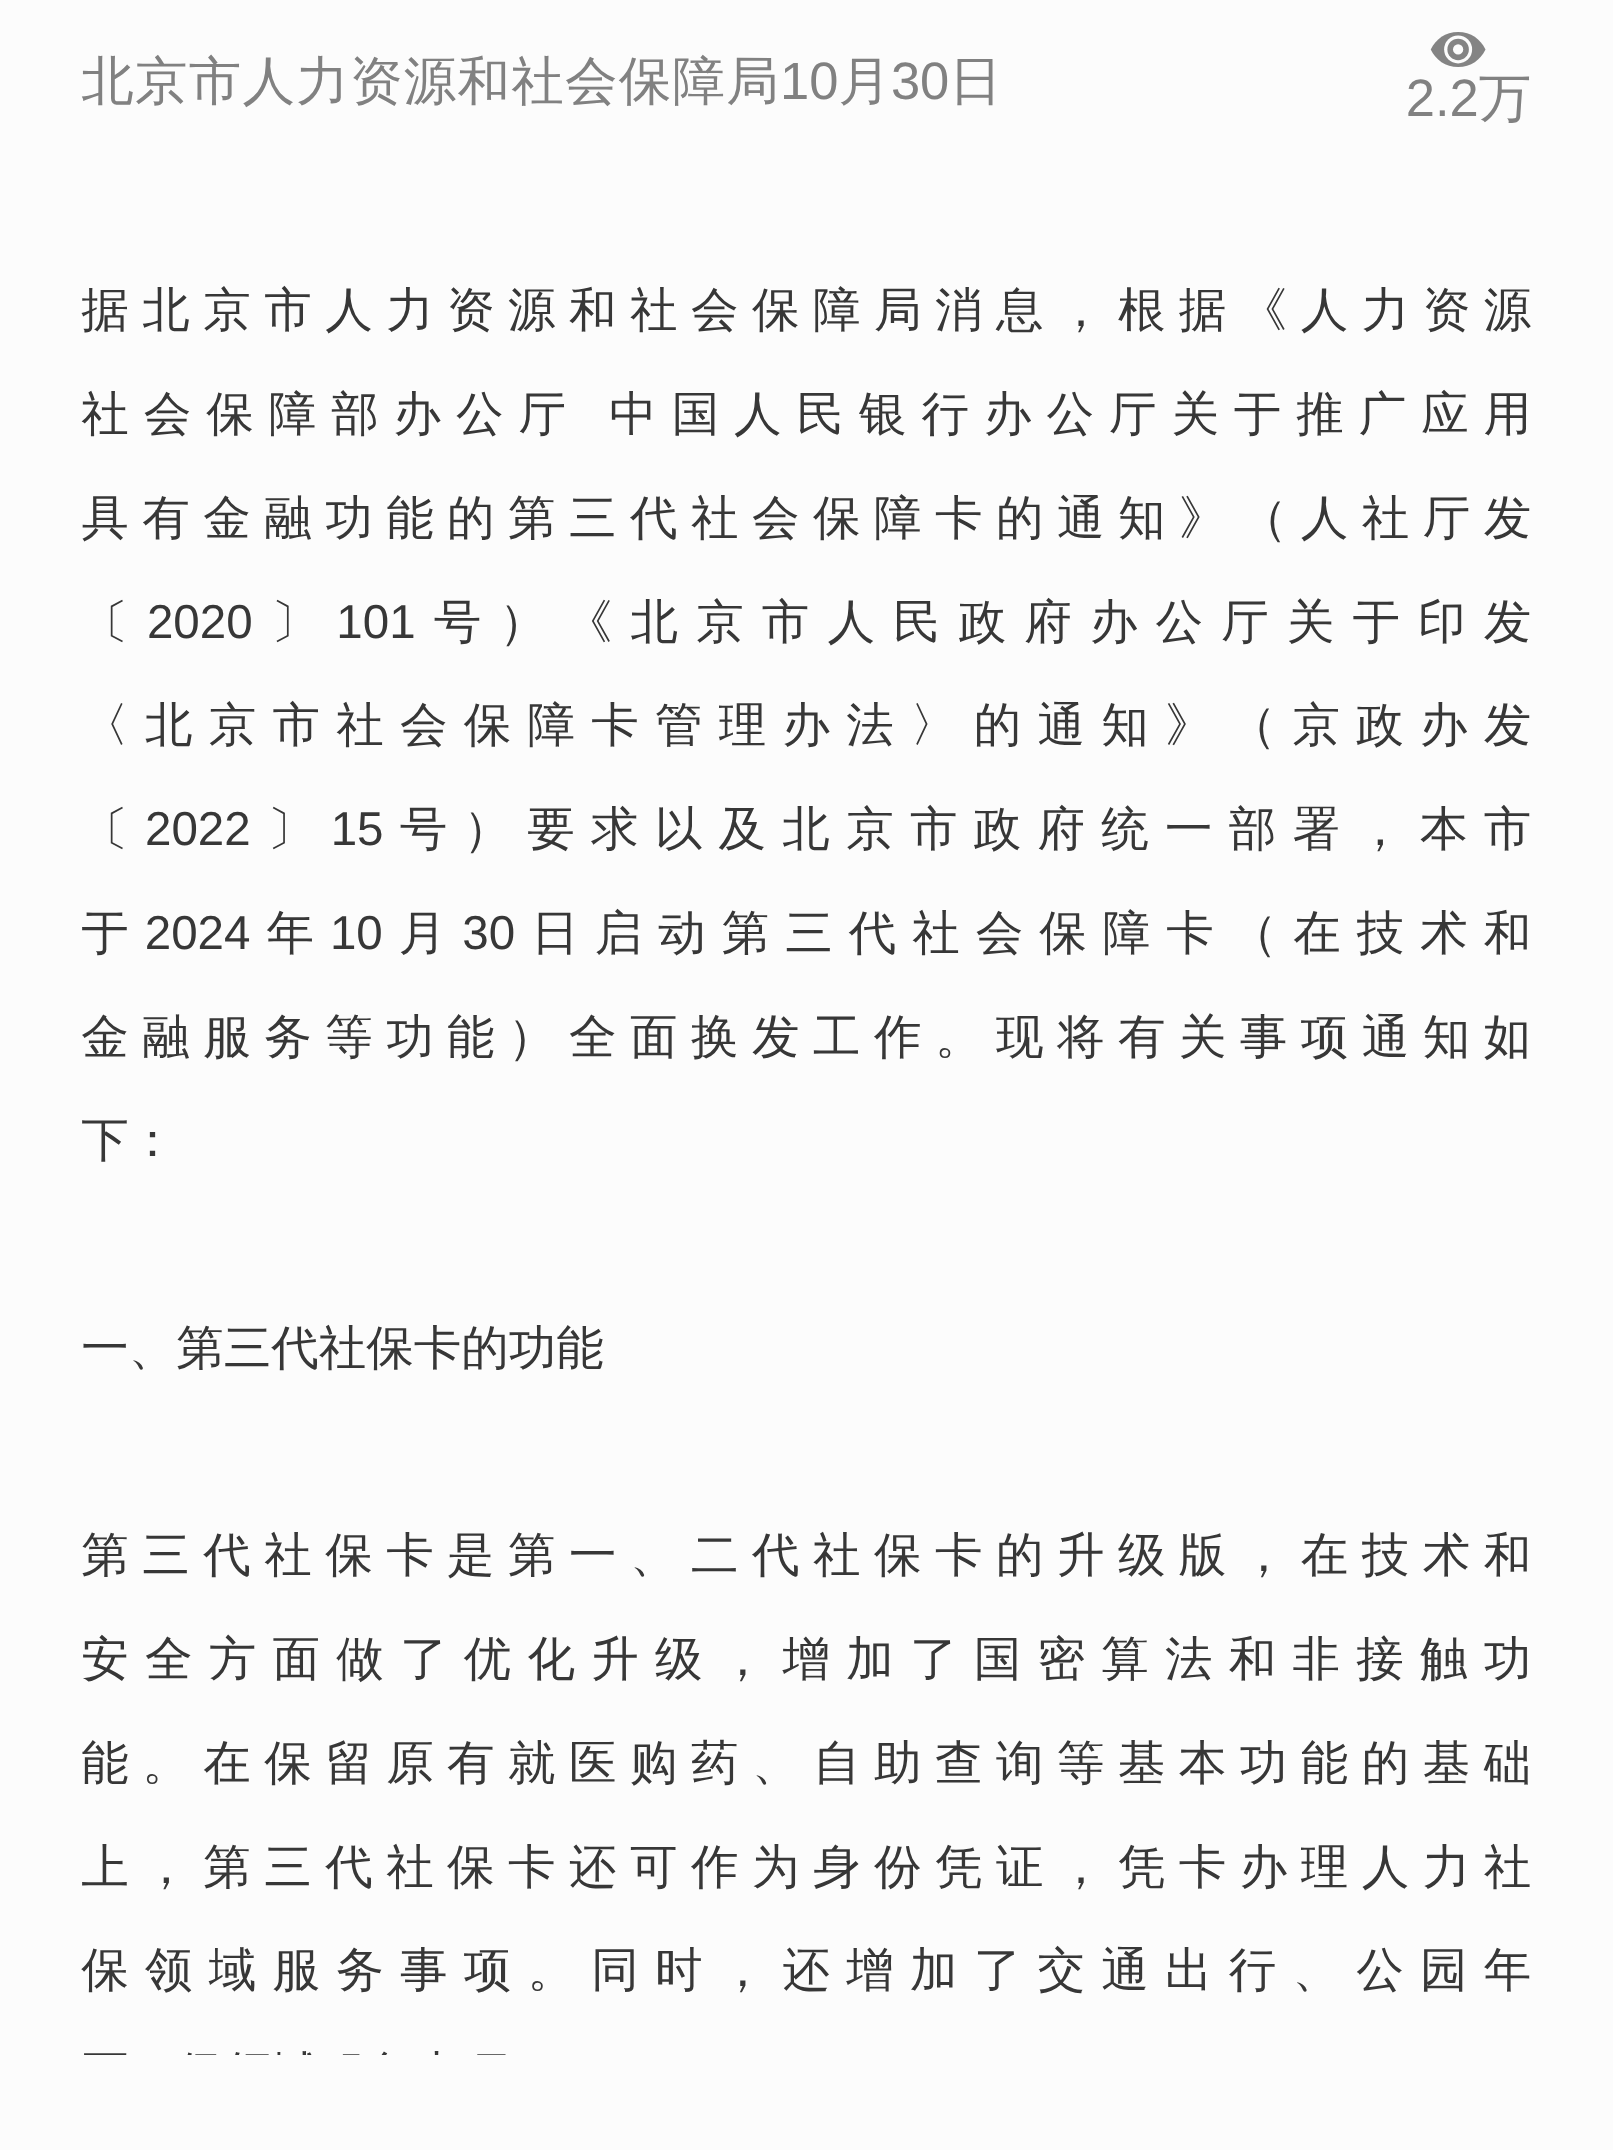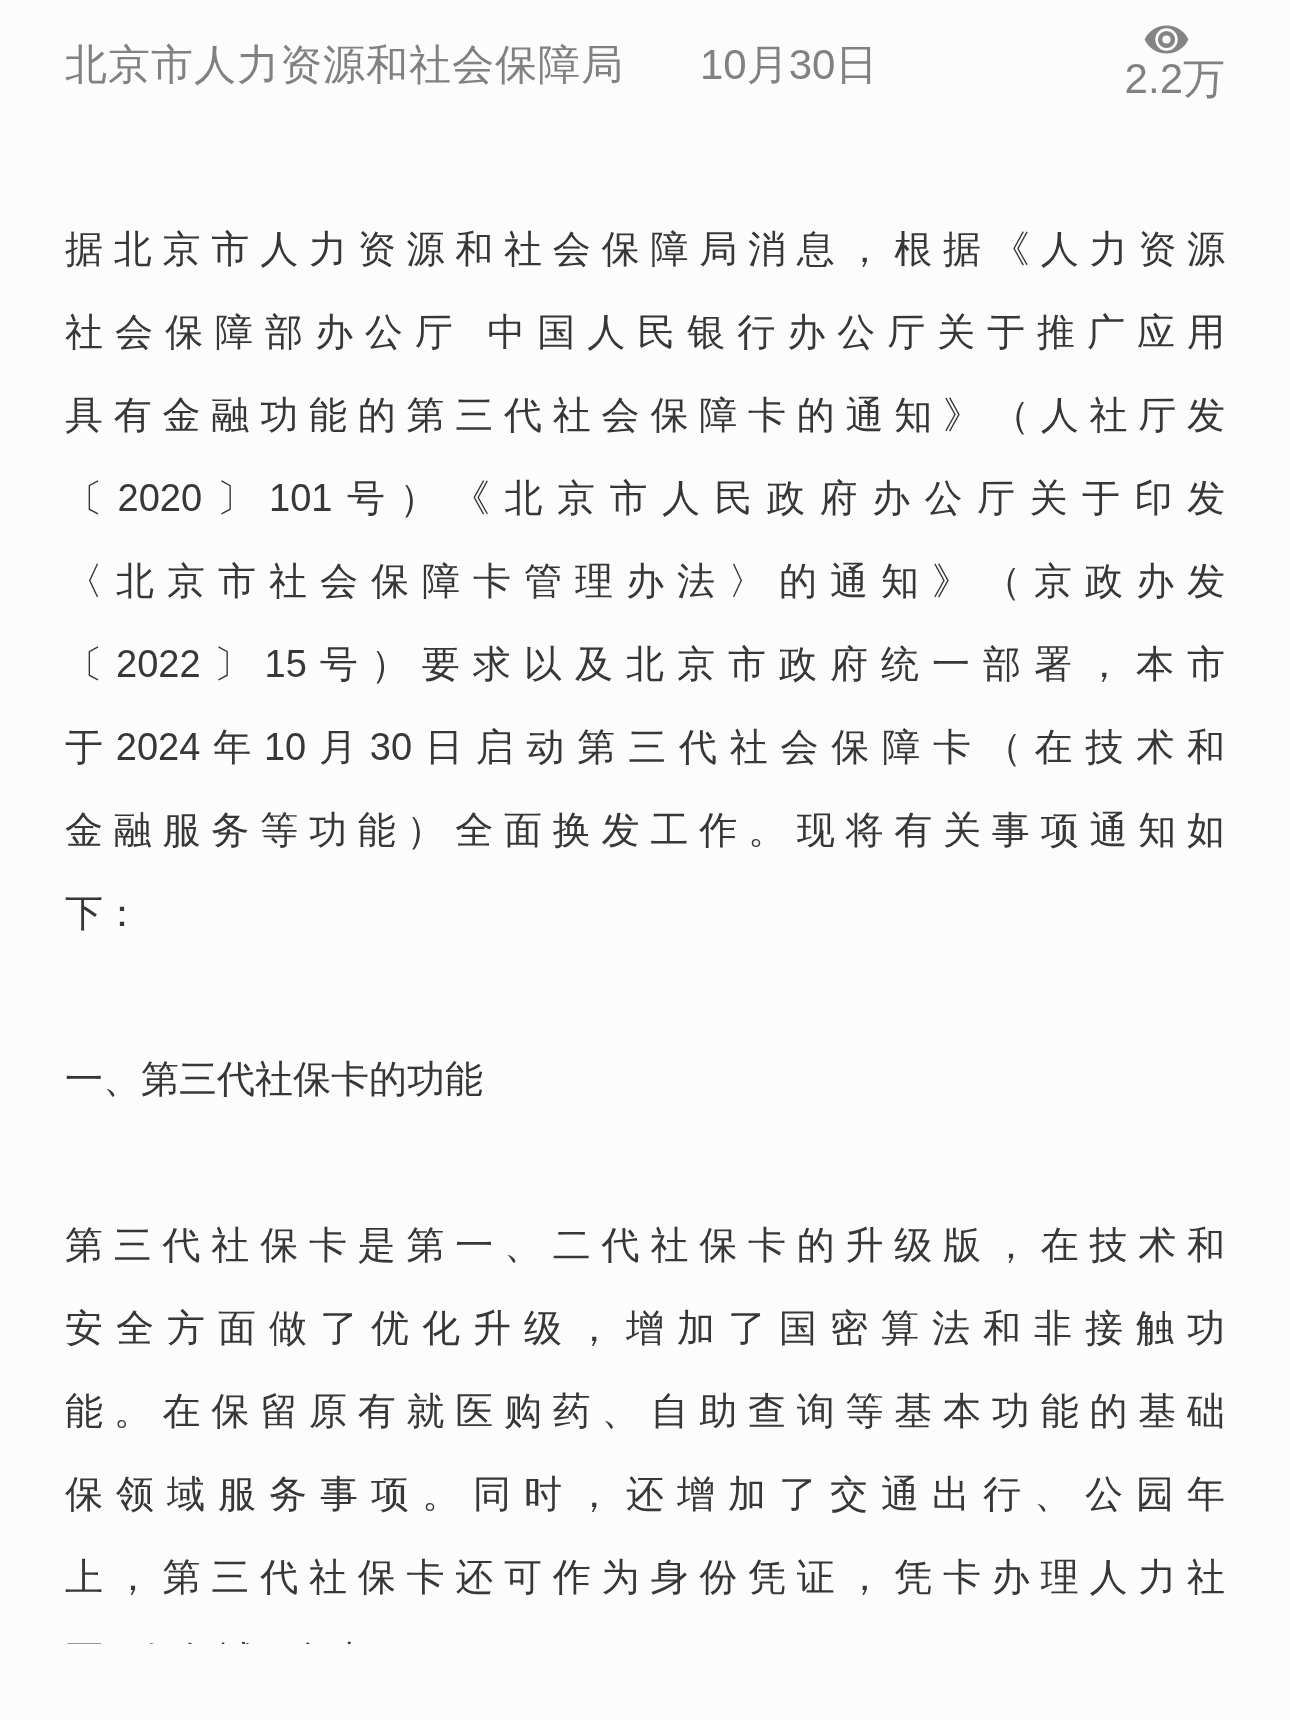--- a/index.html
+++ b/index.html
@@ -20,21 +20,21 @@
   
   .post-header {
     display: flex;
     align-items: center;
     color: #818181;
     font-size: 42px;
     line-height: 50px;
     white-space: nowrap;
   }
   .post-header .author { letter-spacing: 1px; }
-  .post-header .date { margin-left: 76px; }
+  .post-header .date { }
   .post-header .spacer { flex: 1; }
   .views-wrap {
     display: flex;
     align-items: center;
     flex-direction: column;
   }
   .eye-icon {
     width: 45px;
     height: 29px;
     display: block;
@@ -93,20 +93,20 @@
     </div>
 
     <div class="para">
       <div class="line">一、第三代社保卡的功能</div>
     </div>
 
     <div class="para">
       <div class="line just">第三代社保卡是第一、二代社保卡的升级版，在技术和</div>
       <div class="line just">安全方面做了优化升级，增加了国密算法和非接触功</div>
       <div class="line just">能。在保留原有就医购药、自助查询等基本功能的基础</div>
+      <div class="line just">上，第三代社保卡还可作为身份凭证，凭卡办理人力社</div>
       <div class="line just">保领域服务事项。同时，还增加了交通出行、公园年</div>
-      <div class="line just">上，第三代社保卡还可作为身份凭证，凭卡办理人力社</div>
       <div class="line">票、保领域服务事项。</div>
     </div>
 
   </div>
 
 </div>
 
 </body></html>

